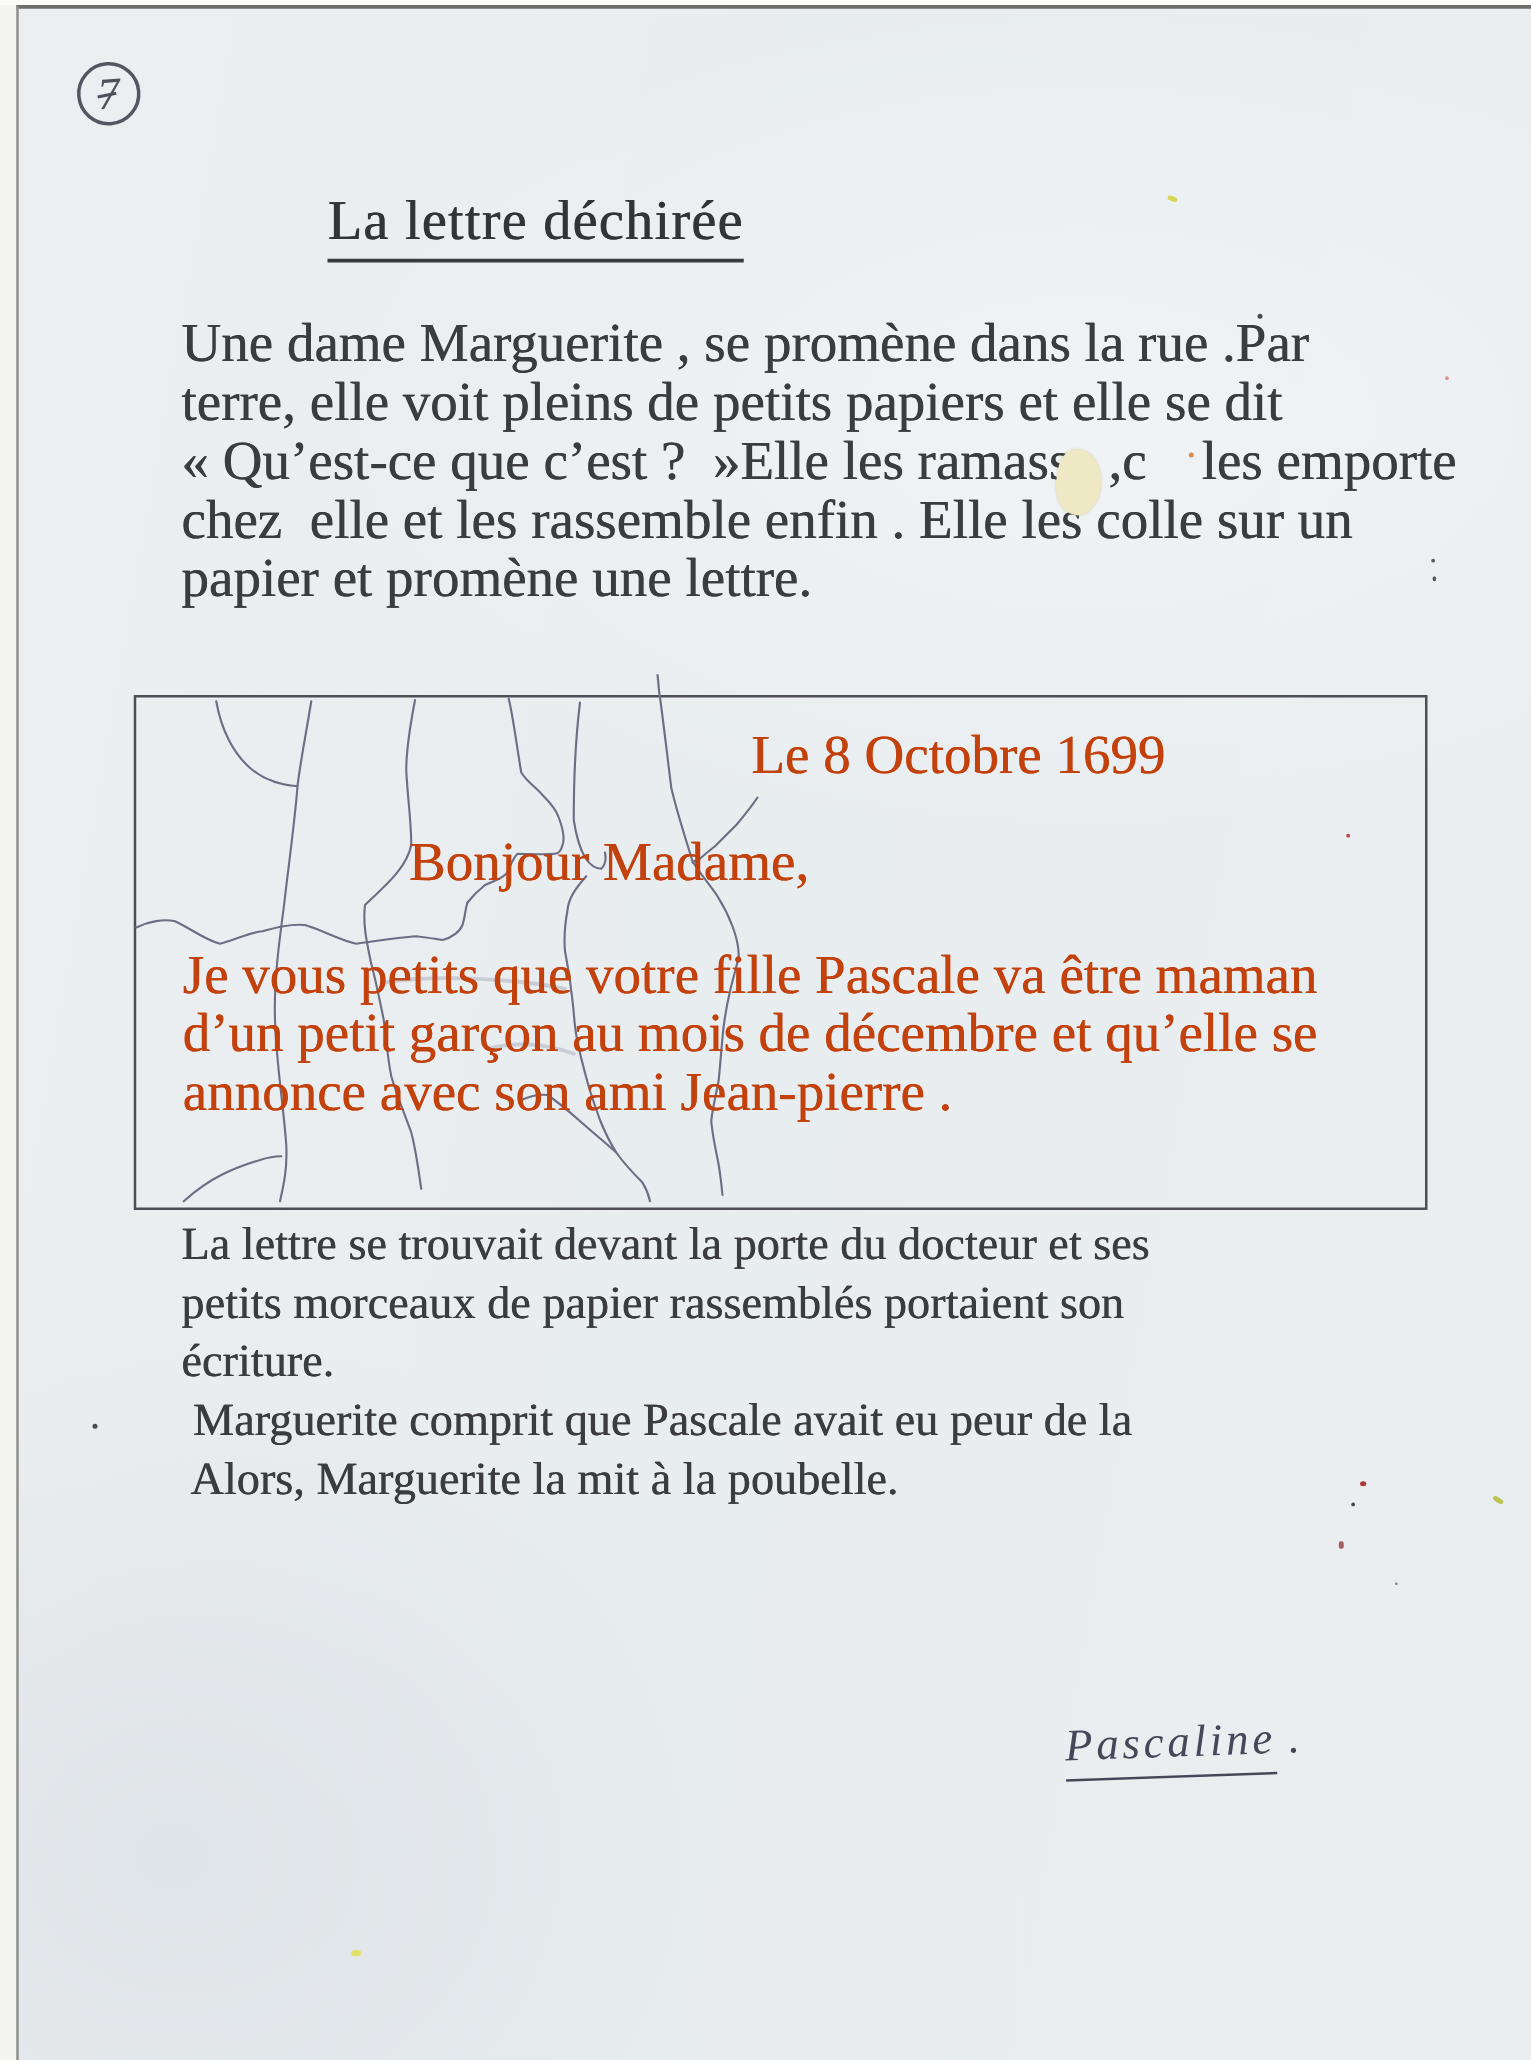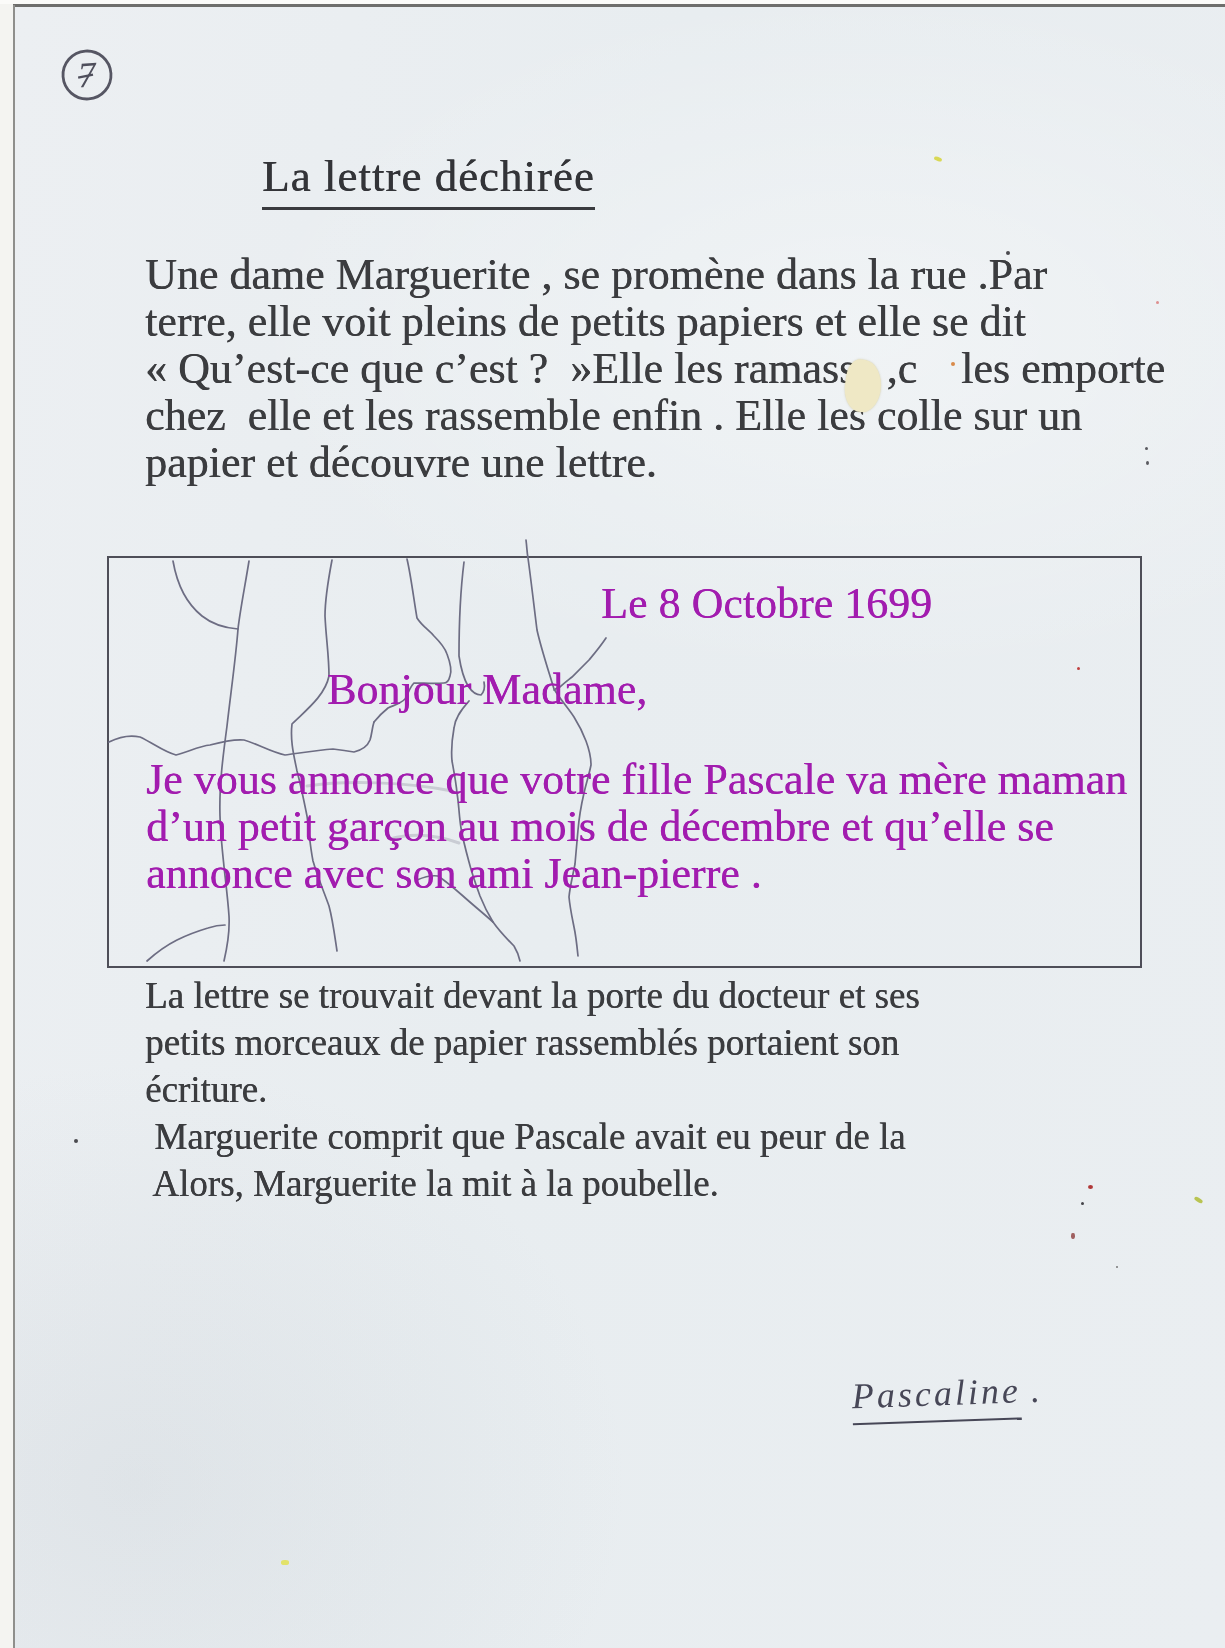--- a/index.html
+++ b/index.html
@@ -36,21 +36,21 @@
   }
 
   .intro{position:absolute;left:145px;top:251px;width:1000px;}
   .intro .text-line{position:static;}
 
   .letterbox{
     position:absolute;left:107px;top:556px;width:1031px;height:408px;
     border:2px solid #4e4e58;
   }
   .tears{position:absolute;left:-2px;top:-2px;width:1031px;height:408px;overflow:visible;}
-  .letterbox .text-line{color:#a21caf;}
+  .letterbox .text-line{color:#c2410c;}
 
   .conclusion{position:absolute;left:145px;top:972px;width:1010px;}
   .conclusion .text-line{position:static;font-size:37px;}
 
   .whiteout{
     position:absolute;left:845px;top:360px;width:36px;height:52px;
     background:#efe8c5;
     border-radius:35% 55% 45% 50%;
     transform:rotate(9deg);
     box-shadow:0 0 2px rgba(180,170,110,.5);
@@ -82,21 +82,21 @@
     <line x1="22" y1="33" x2="37" y2="31" stroke="#4f4f5c" stroke-width="2.4"></line>
   </svg>
 
   <div class="doc-title">La lettre déchirée</div>
 
   <div class="intro ink">
     <div class="text-line">Une dame Marguerite , se promène dans la rue .Par</div>
     <div class="text-line">terre, elle voit pleins de petits papiers et elle se dit</div>
     <div class="text-line">« Qu’est-ce que c’est ?  »Elle les ramasse ,c    les emporte</div>
     <div class="text-line">chez  elle et les rassemble enfin . Elle les colle sur un</div>
-    <div class="text-line">papier et découvre une lettre.</div>
+    <div class="text-line">papier et promène une lettre.</div>
   </div>
 
   <div class="whiteout"></div>
 
   <div class="letterbox">
     <svg class="tears" viewBox="0 0 1031 408">
       <g fill="none" stroke="#6d6d83" stroke-width="1.7" stroke-linecap="round">
         <path d="M66,5 C70,28 80,48 95,60 C105,68 118,72 131,73"></path>
         <path d="M142,5 C138,30 133,55 131,73 C129,100 124,135 120,170 C116,200 112,230 113,260 C114,295 120,330 122,360 C123,378 120,392 117,405"></path>
         <path d="M225,4 C221,25 218,45 218,60 C219,82 222,100 222,120 C218,140 198,155 185,168 C183,185 187,200 190,215 C194,230 197,245 200,260 C202,275 203,290 206,305 C211,322 217,336 222,350 C226,365 228,382 230,395"></path>
@@ -110,21 +110,21 @@
         <path d="M310,324 C317,321 324,319 331,320 C340,326 348,333 356,340 C366,349 376,357 386,366"></path>
       </g>
       <g fill="none" stroke="#8a8a9a" stroke-width="3" stroke-linecap="round" opacity="0.32">
         <path d="M200,230 C240,224 300,226 345,235"></path>
         <path d="M283,283 C305,277 330,279 352,287"></path>
       </g>
     </svg>
 
     <div class="text-line ink" style="left:492px;top:22px;">Le 8 Octobre 1699</div>
     <div class="text-line ink" style="left:218px;top:108px;">Bonjour Madame,</div>
-    <div class="text-line ink" style="left:37px;top:198px;">Je vous annonce que votre fille Pascale va mère maman</div>
+    <div class="text-line ink" style="left:37px;top:198px;">Je vous petits que votre fille Pascale va être maman</div>
     <div class="text-line ink" style="left:37px;top:245px;text-align:center;">d’un petit garçon au mois de décembre et qu’elle se</div>
     <div class="text-line ink" style="left:37px;top:292px;">annonce avec son ami Jean-pierre .</div>
   </div>
 
   <div class="conclusion ink">
     <div class="text-line">La lettre se trouvait devant la porte du docteur et ses</div>
     <div class="text-line">petits morceaux de papier rassemblés portaient son</div>
     <div class="text-line">écriture.</div>
     <div class="text-line"> Marguerite comprit que Pascale avait eu peur de la</div>
     <div class="text-line"> Alors, Marguerite la mit à la poubelle.</div>

